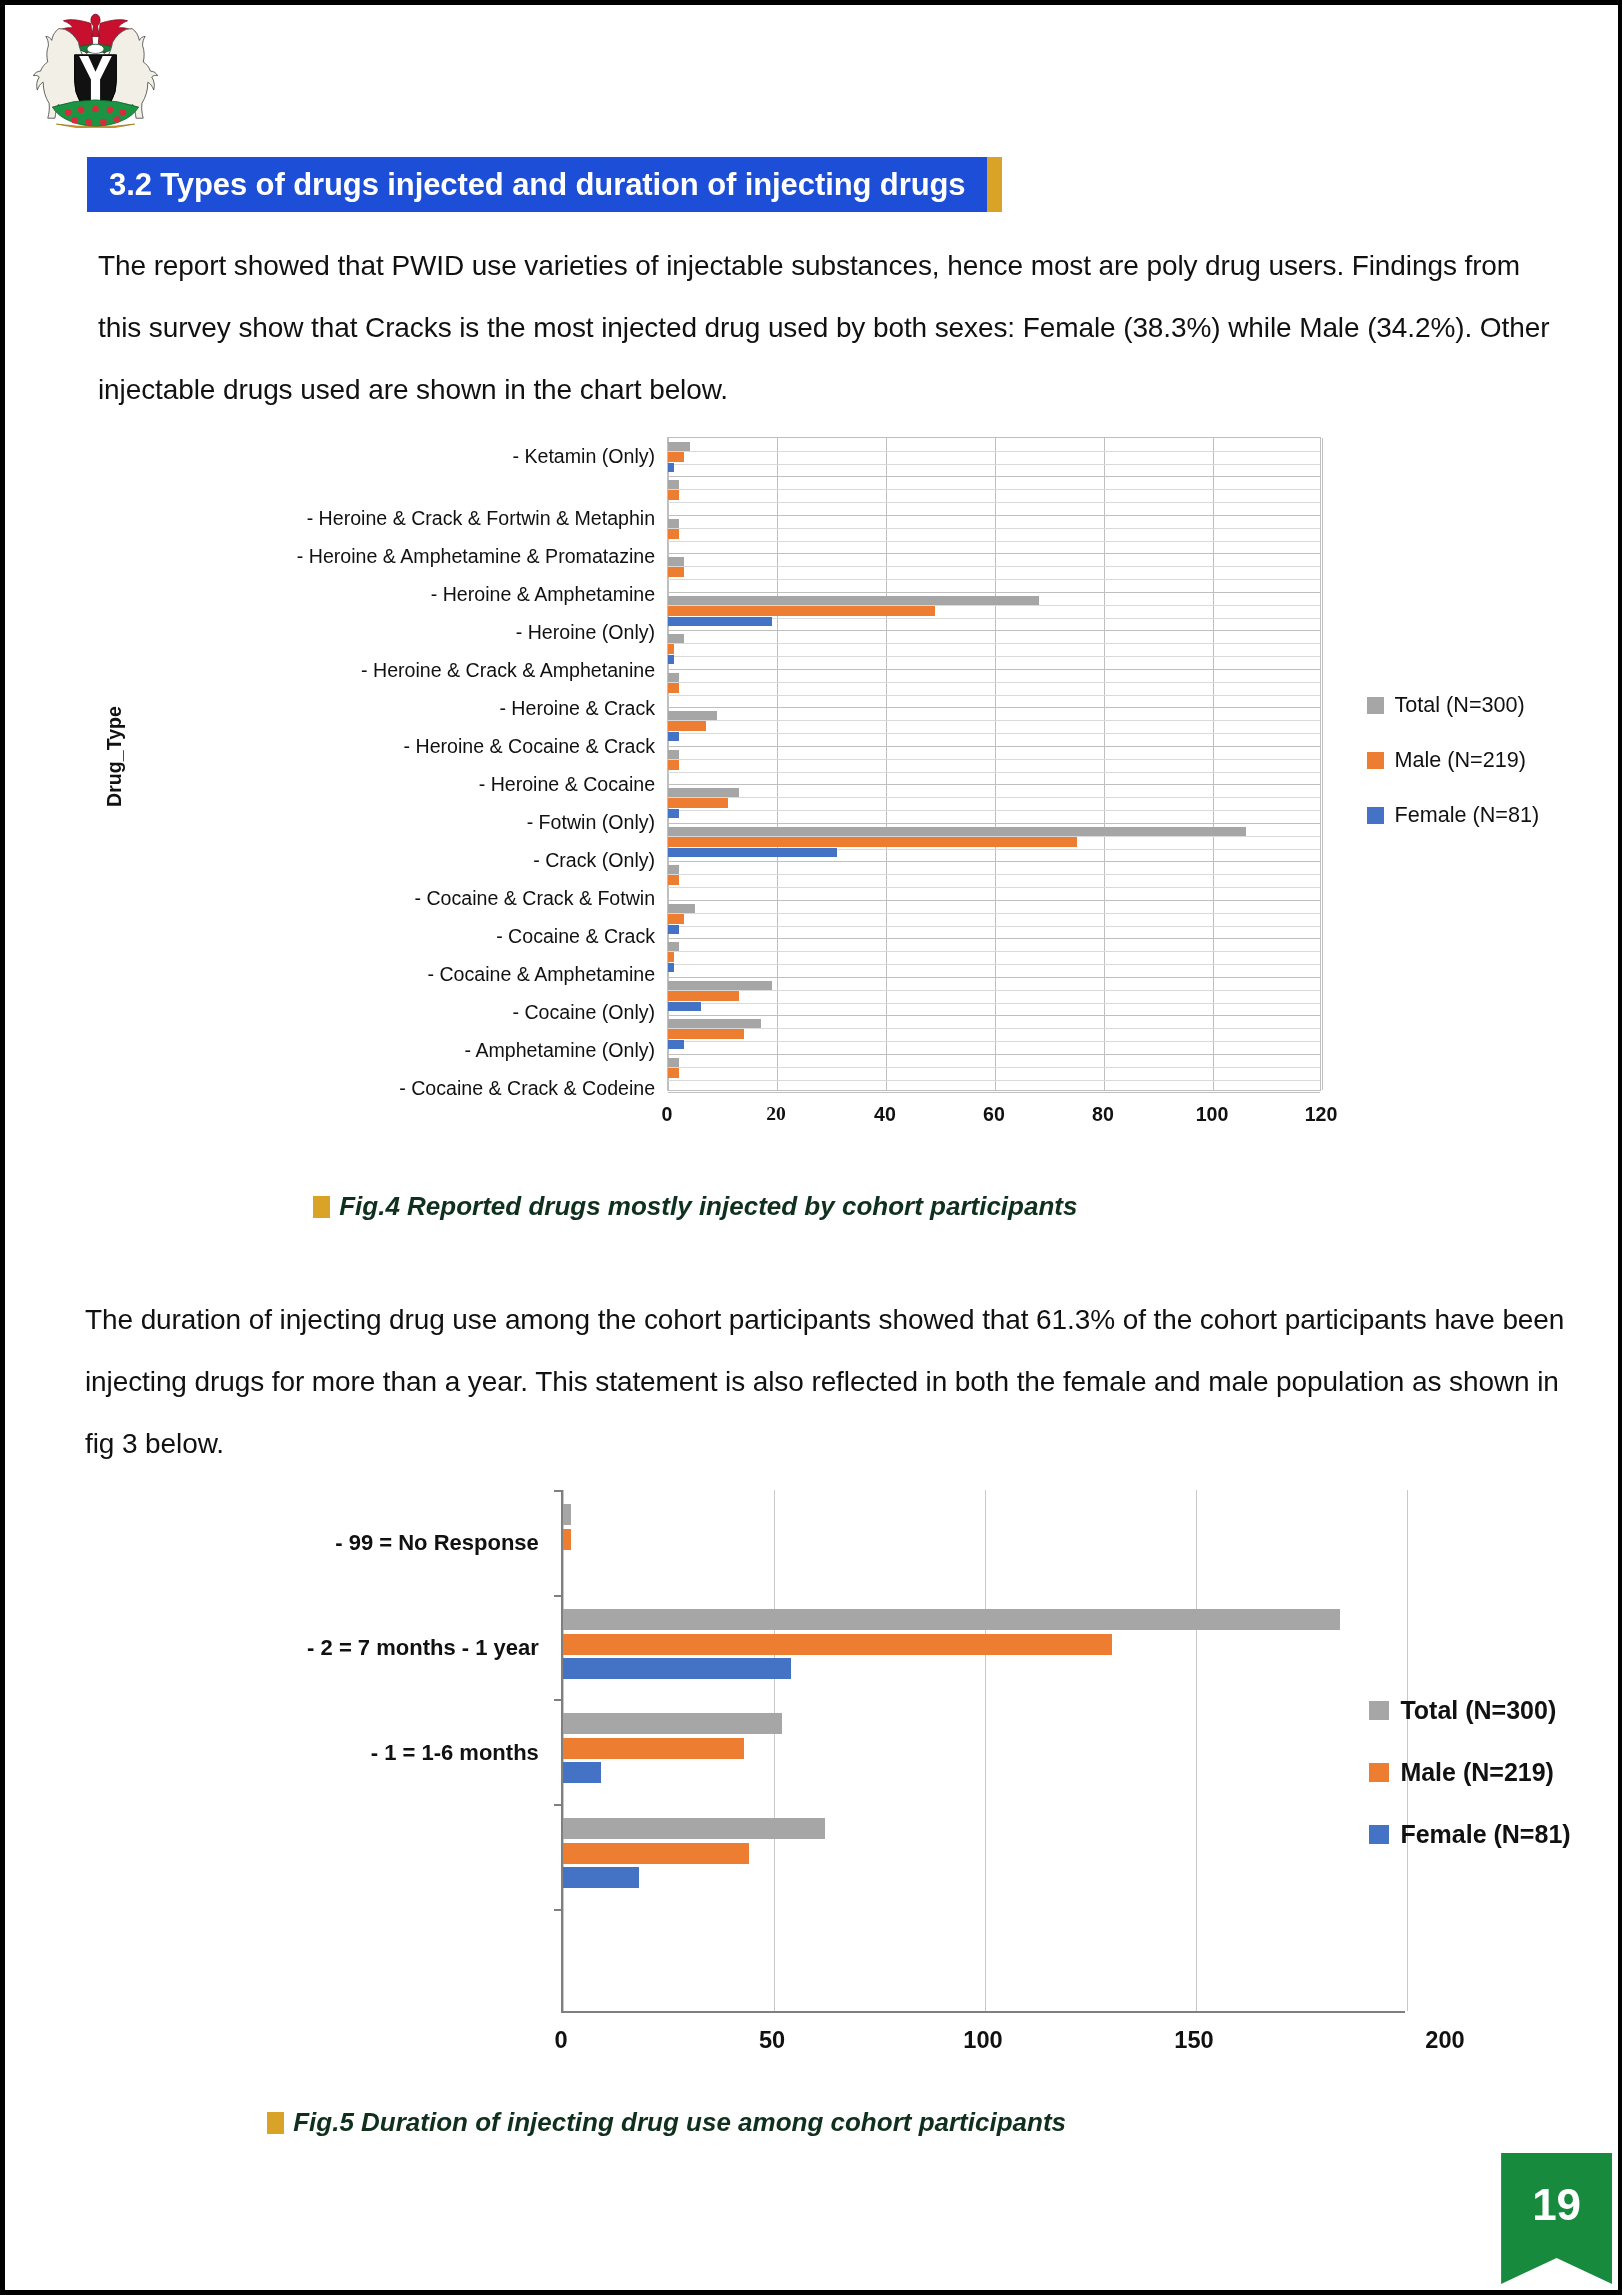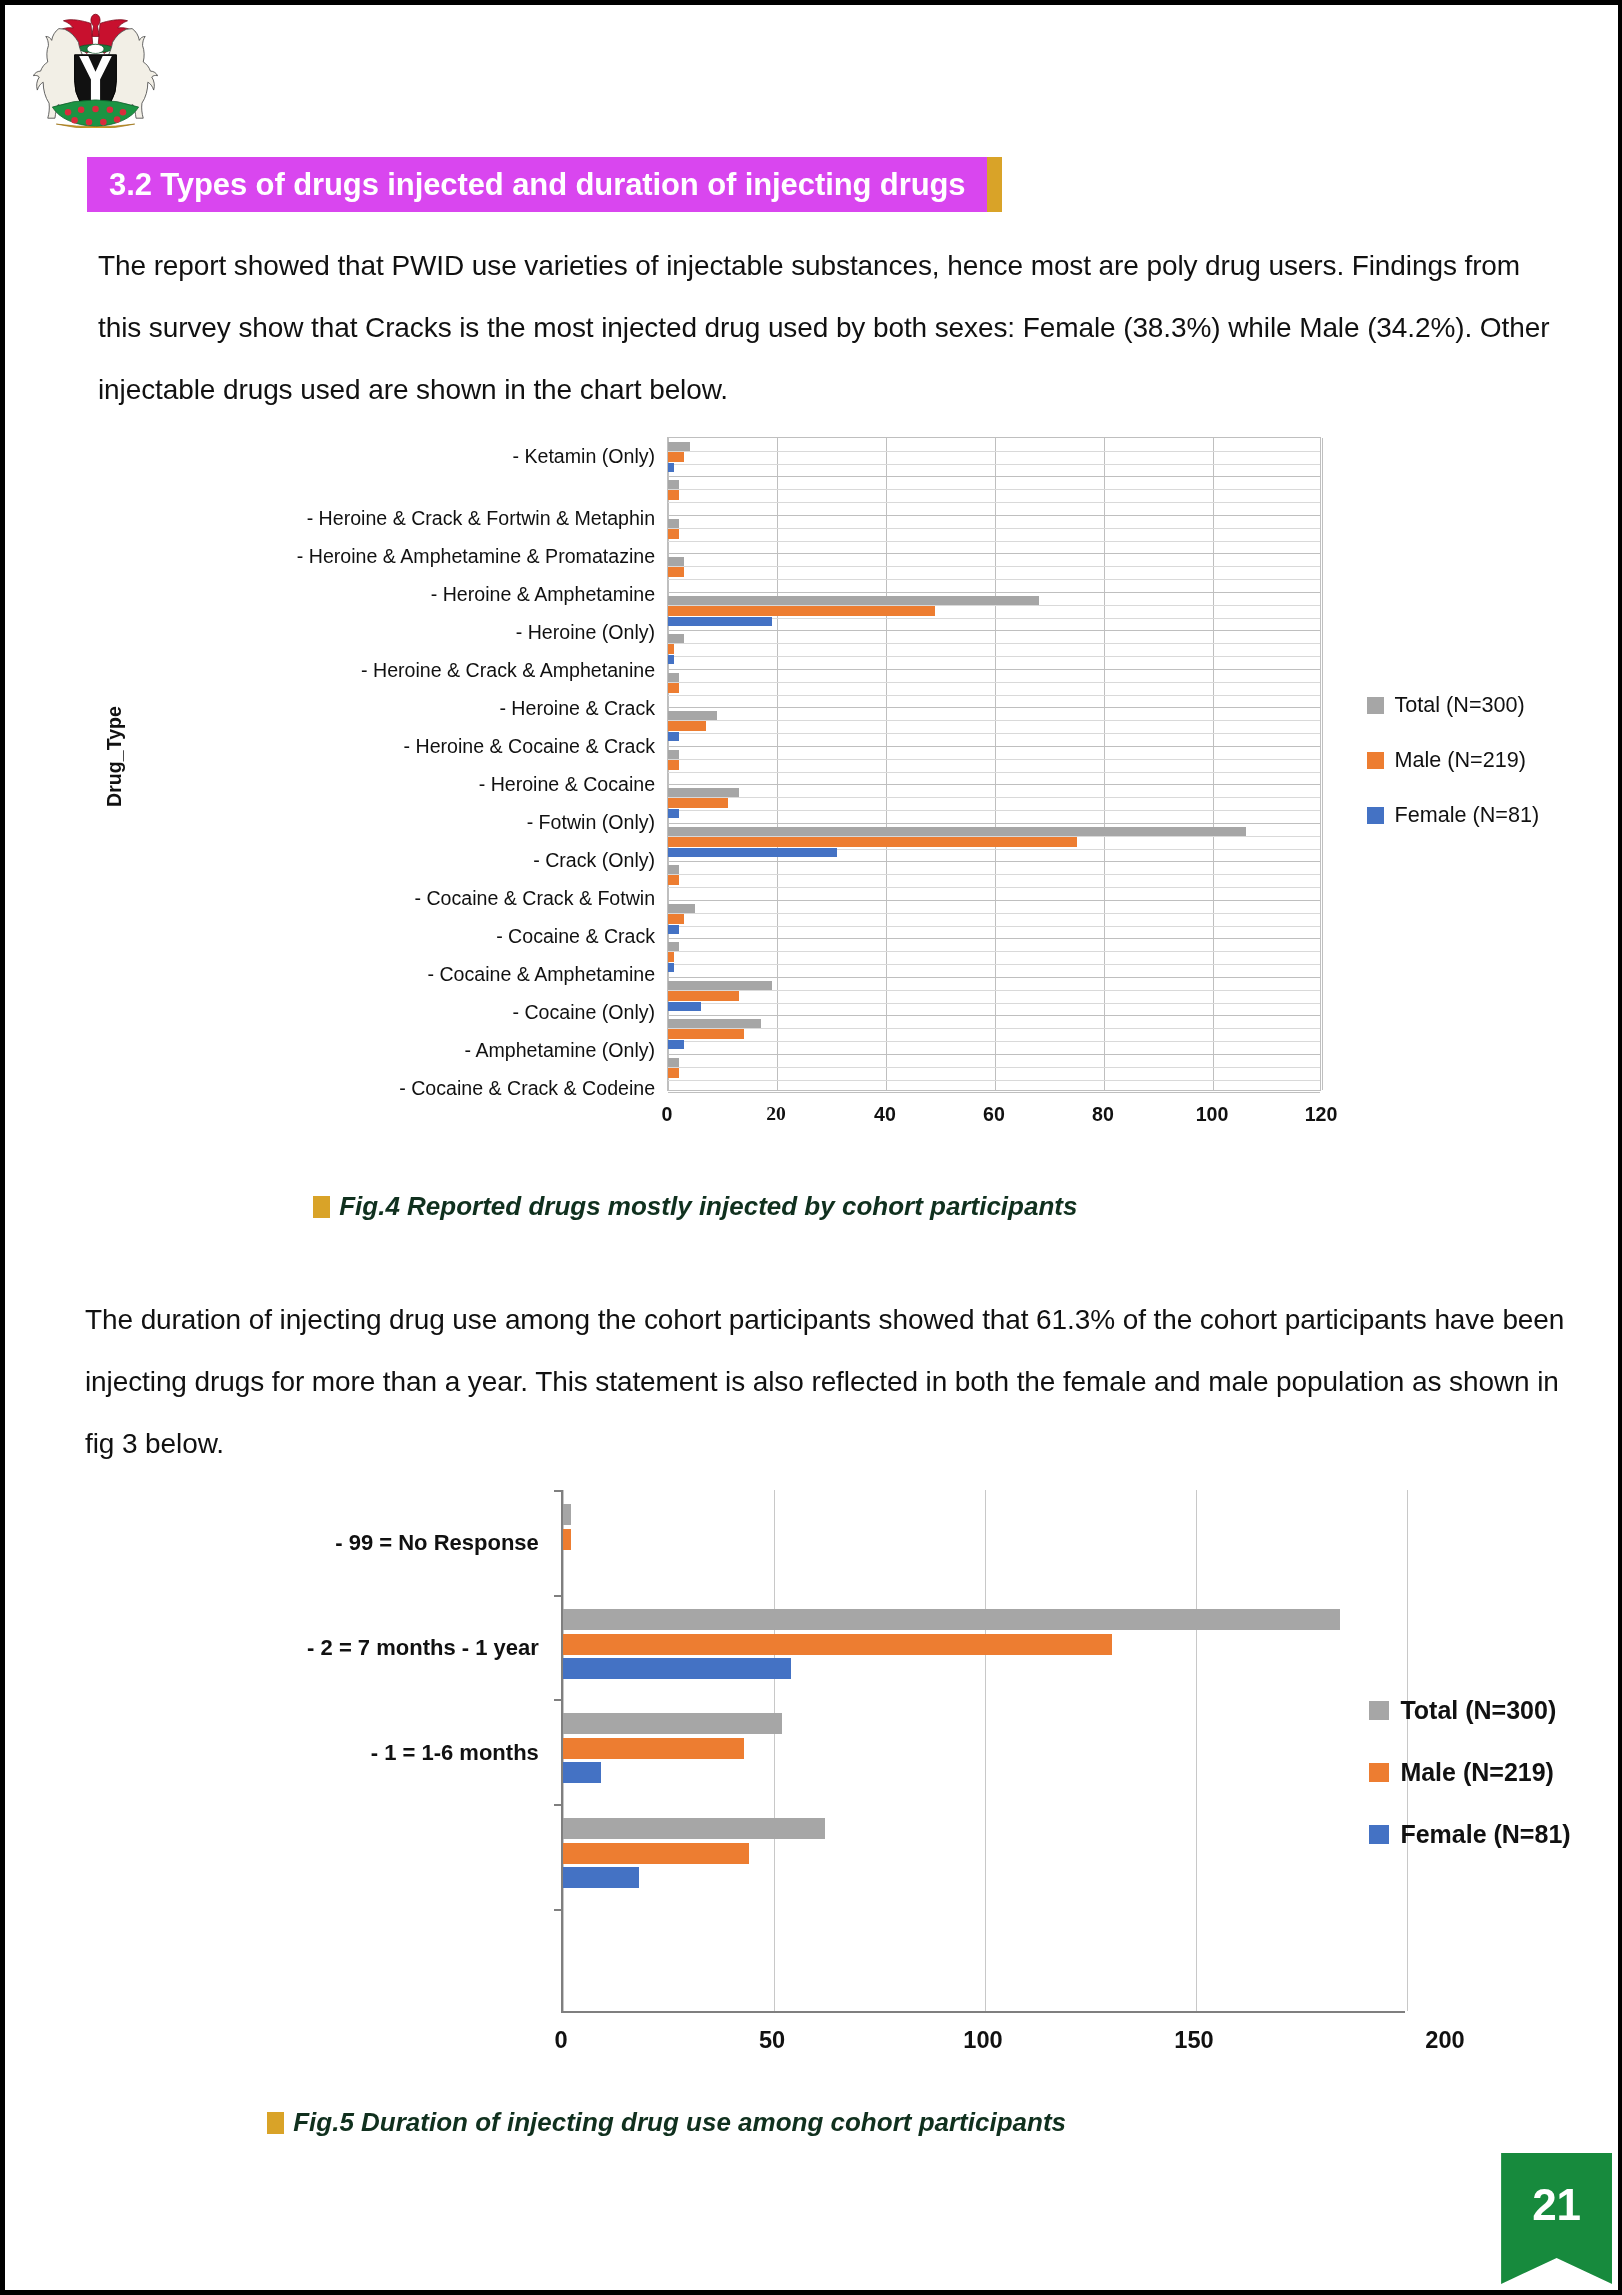--- a/index.html
+++ b/index.html
@@ -30,21 +30,21 @@
   
   .banner-wrap {
     position: absolute;
     left: 82px;
     top: 152px;
     display: flex;
     align-items: stretch;
     height: 55px;
   }
   .banner {
-    background: #d946ef;
+    background: #1d4ed8;
     display: flex;
     align-items: center;
     padding: 0 22px 0 22px;
   }
   .banner-title {
     color: #ffffff;
     font-size: 31px;
     font-weight: bold;
     letter-spacing: -0.1px;
     white-space: nowrap;
@@ -619,17 +619,17 @@
         </div>
       </div>
   </div>
 
   <div class="caption" id="caption2">
     <span class="cap-bullet"></span>
     <span>Fig.5 Duration of injecting drug use among cohort participants</span>
   </div>
 
   <div class="page-ribbon">
-    <span class="pnum">21</span>
+    <span class="pnum">19</span>
   </div>
 
 </div>
 
 
 </body></html>

